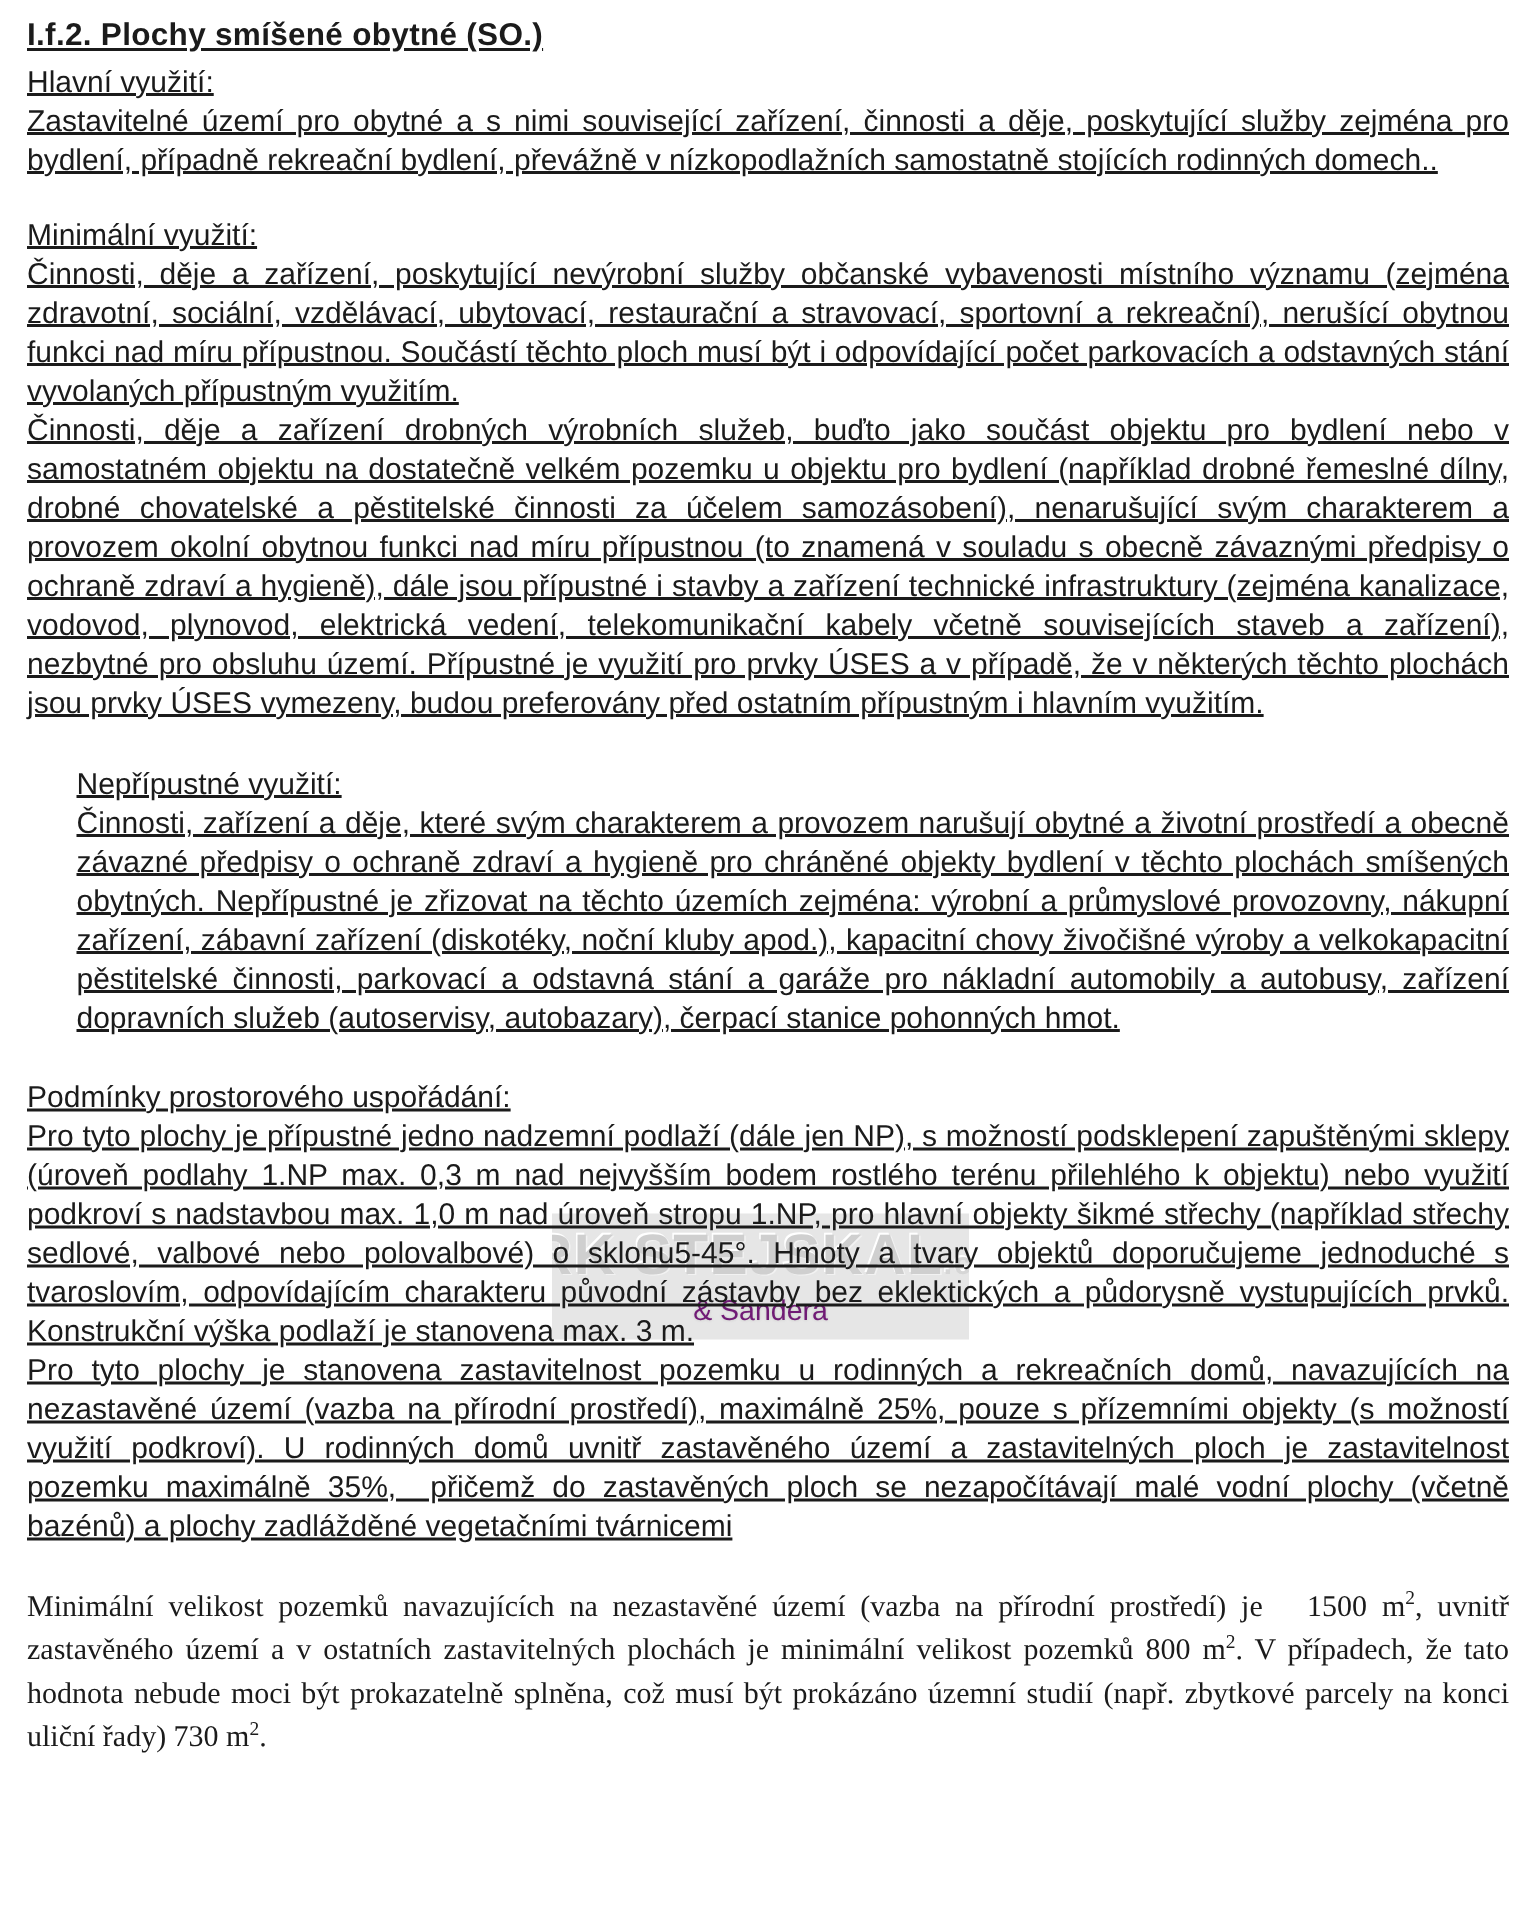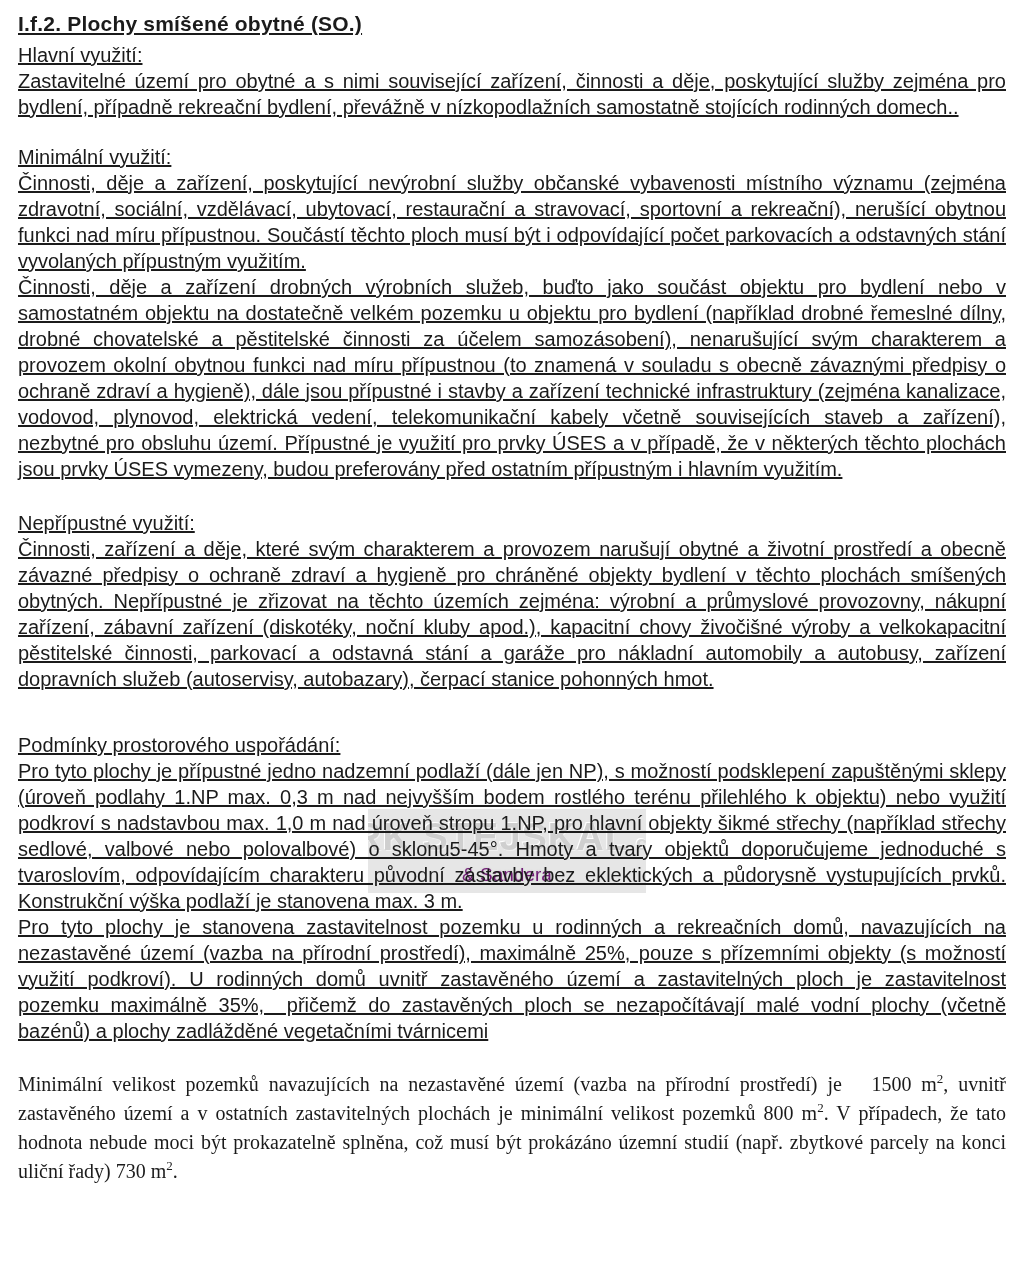--- a/index.html
+++ b/index.html
@@ -24,22 +24,22 @@
   }
   .doc-title {
     font-size: 21px;
     font-weight: bold;
     text-decoration: underline;
     margin: 2px 0 0 0;
     letter-spacing: 0.2px;
   }
   .section { margin-top: 24px; }
   .section-s0 { margin-top: 6px; }
-  .section-s2 { margin-top: 28px; }
-  .section-s3 { margin-top: 40px; }
+  .section-s2 { margin-top: 28px; margin-left: 33px; }
+  .section-s3 { margin-top: 27px; }
   .section-heading {
     font-size: 20px;
     font-weight: normal;
     text-decoration: underline;
     margin: 0 0 0 0;
     line-height: 26px;
   }
   .para {
     font-size: 20px;
     line-height: 26px;

